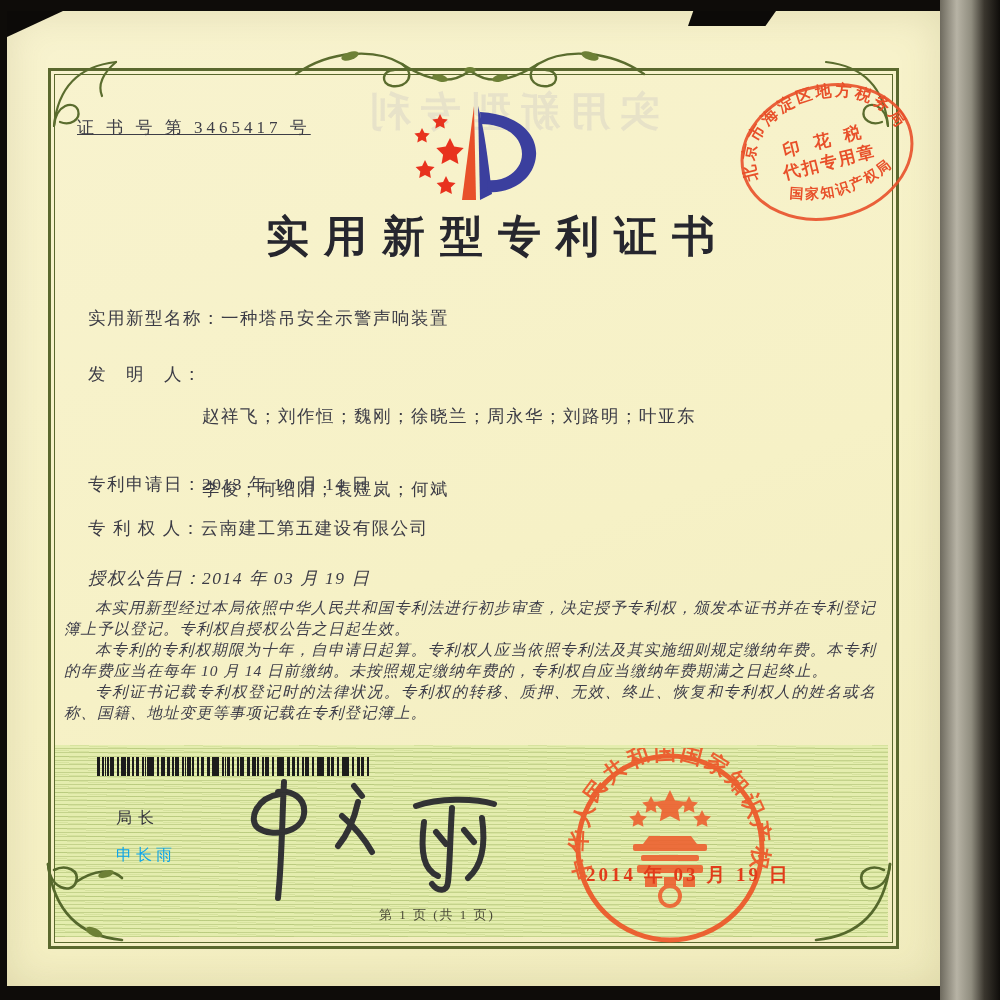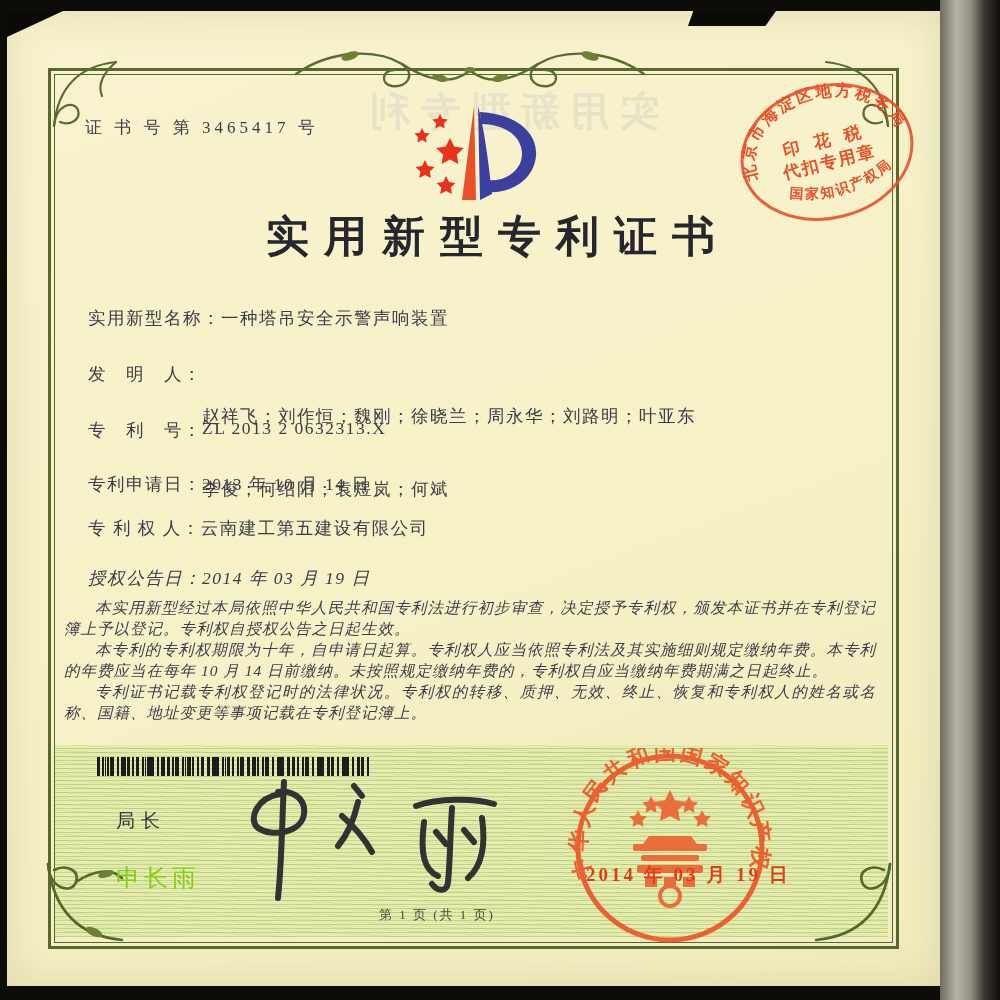--- a/index.html
+++ b/index.html
@@ -15,36 +15,36 @@
   .wedge-tc{position:absolute;left:688px;top:11px;width:88px;height:15px;background:#0c0a08;
          clip-path:polygon(6% 0,100% 0,88% 100%,0 100%);}
   .frame{position:absolute;left:48px;top:68px;width:845px;height:875px;border:3px solid #5a682e;}
   .frame-inner{position:absolute;inset:3px;border:1px solid #5a682e;}
   .band{position:absolute;left:55px;top:745px;width:833px;height:192px;
         background-color:#e4edae;
         background-image:repeating-linear-gradient(0deg,rgba(122,150,58,.30) 0 1px,transparent 1px 4px),
                          repeating-linear-gradient(3deg,rgba(160,185,95,.20) 0 1px,transparent 1px 6px);}
   .ghost{position:absolute;left:300px;top:84px;width:420px;text-align:center;font-size:40px;font-weight:bold;
          color:rgba(150,140,185,.16);transform:scaleX(-1);letter-spacing:10px;pointer-events:none;}
-  .certno{position:absolute;left:85px;top:116px;font-size:17px;letter-spacing:4px;color:#3d3d46;}
+  .certno{position:absolute;left:77px;top:116px;font-size:17px;letter-spacing:4px;color:#3d3d46;text-decoration:underline;}
   .title{position:absolute;left:48px;top:208px;width:845px;text-align:center;font-size:43px;font-weight:bold;
          letter-spacing:15px;color:#26262e;text-indent:15px;padding-left:20px;}
   .frow{position:absolute;left:88px;font-size:17.5px;color:#3c3c46;letter-spacing:1.5px;display:flex;}
   .flabel{white-space:pre;}
   .fvalue{white-space:pre;}
   .fvalue .l2{margin-top:7px;}
   .paras{position:absolute;left:64px;top:597px;width:812px;font-size:15.5px;line-height:21px;
          color:#3e3e4a;text-align:justify;letter-spacing:1px;}
   .paras p{margin:0;text-indent:2em;font-style:italic;}
   .barcode{position:absolute;left:97px;top:757px;width:272px;height:19px;
          background-image:repeating-linear-gradient(90deg,#1c1c1c 0 2px,transparent 2px 5px),
                           repeating-linear-gradient(90deg,#1c1c1c 0 1px,transparent 1px 8px),
                           repeating-linear-gradient(90deg,#1c1c1c 0 3px,transparent 3px 13px);}
-  .signer-title{position:absolute;left:116px;top:808px;font-size:19px;letter-spacing:6px;color:#33333c;}
-  .signer-name{position:absolute;left:116px;top:845px;font-size:24px;letter-spacing:4px;color:#84cc16;margin-top:17px;}
+  .signer-title{position:absolute;left:116px;top:808px;font-size:16px;letter-spacing:6px;color:#33333c;}
+  .signer-name{position:absolute;left:116px;top:845px;font-size:16px;letter-spacing:4px;color:#0ea5e9;}
   .sig-svg{position:absolute;left:228px;top:776px;}
   .seal-svg{position:absolute;left:565px;top:748px;}
   .seal-date{position:absolute;left:586px;top:862px;font-size:19px;color:#e23c1a;letter-spacing:3px;
          font-weight:bold;white-space:pre;}
   .stamp-svg{position:absolute;left:732px;top:72px;transform:rotate(-14deg);}
   .footer{position:absolute;left:48px;top:906px;width:778px;text-align:center;font-size:13px;
          color:#4a4a38;letter-spacing:2px;}
   .orn{position:absolute;pointer-events:none;}
   .stamp-red{fill:none;stroke:#e8502a;}
   .stamp-text{fill:#e8502a;font-family:"Liberation Serif",serif;font-weight:bold;}
@@ -156,24 +156,20 @@
       <div>赵祥飞；刘作恒；魏刚；徐晓兰；周永华；刘路明；叶亚东</div>
       <div class="l2">李俊；何绍阳；袁煜岚；何斌</div>
     </span>
   </div>
 
   <div class="frow" style="top:306px;">
     <span class="flabel">实用新型名称：</span>
     <span class="fvalue">一种塔吊安全示警声响装置</span>
   </div>
 
-  <div class="frow" style="top:418px;">
-    <span class="flabel">专　利　号：</span>
-    <span class="fvalue">ZL 2013 2 0632313.X</span>
-  </div>
 
   <div class="frow" style="top:472px;">
     <span class="flabel">专利申请日：</span>
     <span class="fvalue">2013 年 10 月 14 日</span>
   </div>
 
   <div class="frow" style="top:516px;justify-content:center;">
     <span class="flabel">专 利 权 人：</span>
     <span class="fvalue">云南建工第五建设有限公司</span>
   </div>

